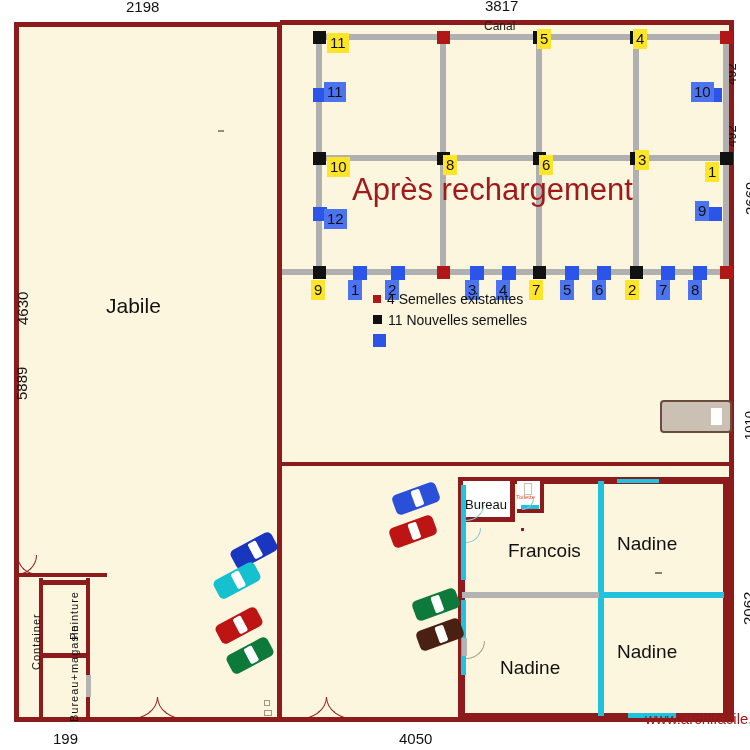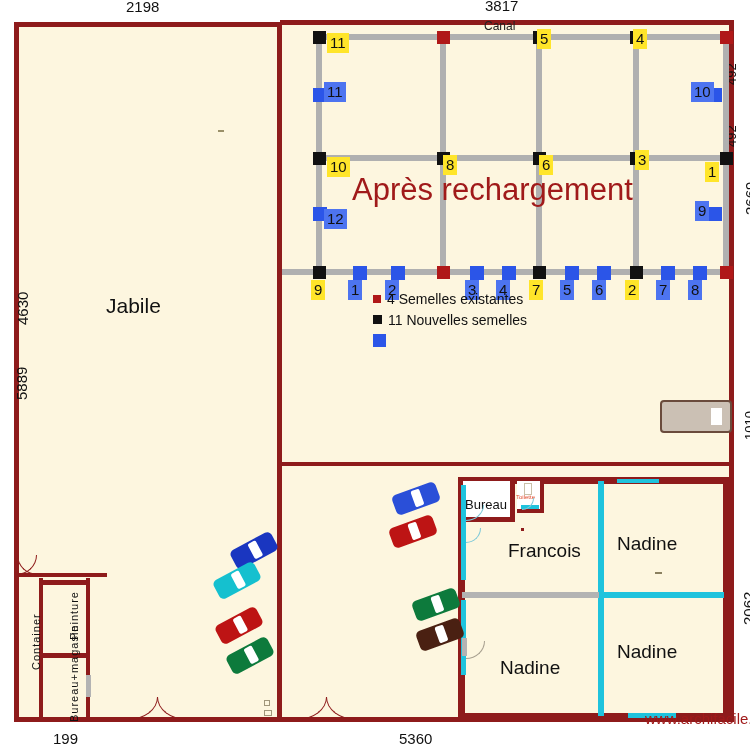--- a/index.html
+++ b/index.html
@@ -89,21 +89,21 @@
   <div class="dim vert" style="left:14px;top:325px;">4630</div>
   <div class="dim vert" style="left:13px;top:400px;">5889</div>
 
   <div class="dim vert small" style="left:724px;top:85px;">492</div>
   <div class="dim vert small" style="left:724px;top:147px;">492</div>
   <div class="dim vert" style="left:742px;top:215px;">2669</div>
   <div class="dim vert small" style="left:742px;top:440px;">1010</div>
   <div class="dim vert" style="left:740px;top:625px;">2062</div>
 
   <div class="dim" style="left:53px;top:730px;">199</div>
-  <div class="dim" style="left:399px;top:730px;">5360</div>
+  <div class="dim" style="left:399px;top:730px;">4050</div>
 
   <div id="grid-layer">
       <div class="abs gridline" style="left: 313px; top: 34px; width: 415px; height: 6px;"></div>
       <div class="abs gridline" style="left: 313px; top: 155px; width: 415px; height: 6px;"></div>
       <div class="abs gridline" style="left: 282px; top: 269px; width: 446px; height: 6px;"></div>
       <div class="abs gridline" style="left: 316px; top: 31px; width: 6px; height: 243px;"></div>
       <div class="abs gridline" style="left: 440px; top: 31px; width: 6px; height: 243px;"></div>
       <div class="abs gridline" style="left: 536px; top: 31px; width: 6px; height: 243px;"></div>
       <div class="abs gridline" style="left: 633px; top: 31px; width: 6px; height: 243px;"></div>
       <div class="abs gridline" style="left: 723px; top: 31px; width: 6px; height: 243px;"></div>

